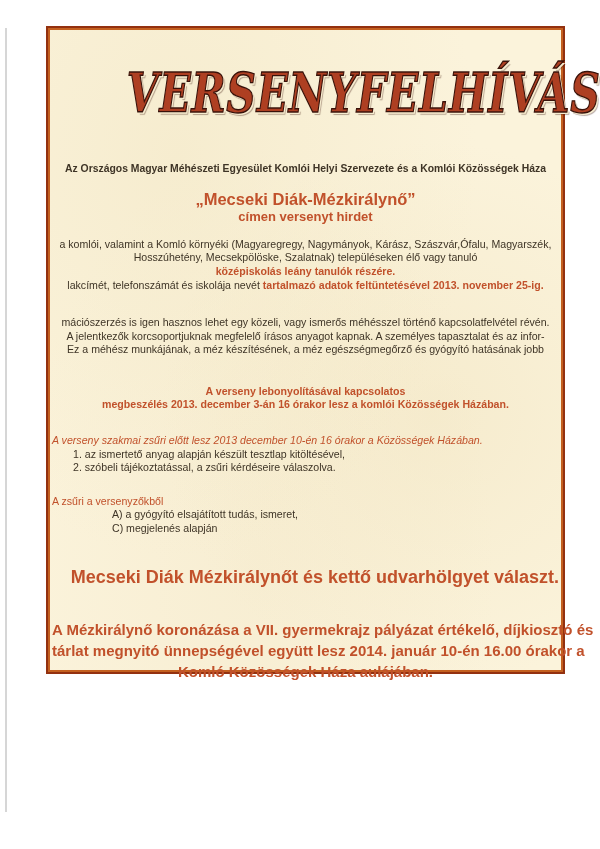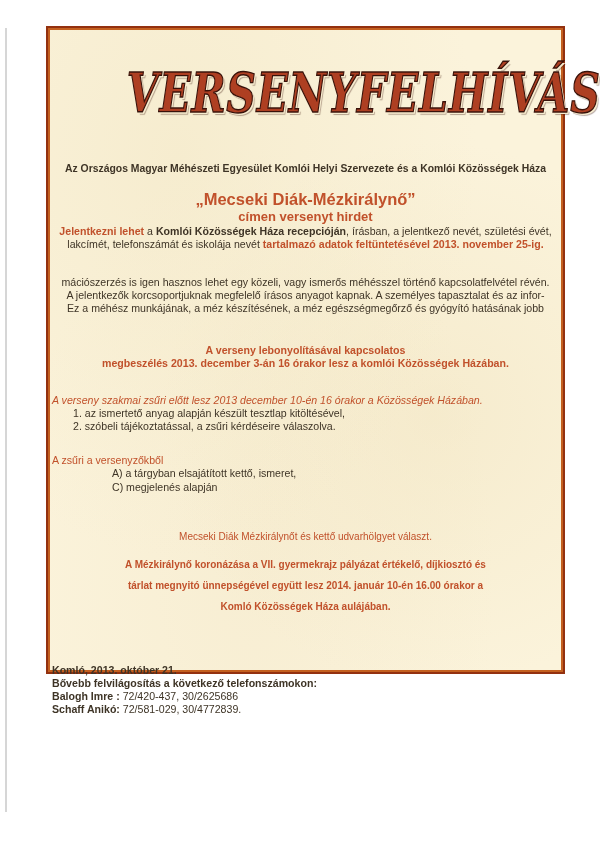--- a/index.html
+++ b/index.html
@@ -48,43 +48,47 @@
   .comp-name{margin-top:15px;text-align:center;font-weight:bold;font-size:16.5px;line-height:19px;color:#C1512B;}
   .comp-sub{margin-top:1px;text-align:center;font-weight:bold;font-size:13px;color:#C1512B;}
   .para1{margin-top:14px;}
   .para-app{margin-top:1px;}
   .para-info{margin-top:24px;}
   .meeting{margin-top:28px;font-weight:bold;}
   .jury-head{margin-top:23px;font-style:italic;}
   .jury-items{margin-left:21px;}
   .crit-head{margin-top:20px;}
   .crit-items{margin-left:60px;}
-  .selection{margin-top:36px;text-align:center;font-weight:normal;font-size:10px;color:#C1512B;}
-  .coronation{margin-top:10px;text-align:center;font-weight:bold;font-size:10px;line-height:21px;color:#C1512B;}
+  .selection{margin-top:36px;text-align:right;font-weight:bold;font-size:18px;color:#C1512B;}
+  .coronation{margin-top:35px;text-align:center;font-weight:bold;font-size:15px;line-height:21px;color:#C1512B;}
   .footer{margin-top:47px;font-size:10.6px;line-height:13.2px;}
 </style>
 </head>
 <body>
 
 <div class="scan-edge"></div>
 
 <div class="sheet">
 
   <div class="title-wrap">
     <span class="title">VERSENYFELHÍVÁS</span>
   </div>
 
   <div class="org">Az Országos Magyar Méhészeti Egyesület Komlói Helyi Szervezete és a Komlói Közösségek Háza</div>
 
   <div class="comp-name">„Mecseki Diák-Mézkirálynő”</div>
   <div class="comp-sub">címen versenyt hirdet</div>
 
+  <div class="para1 center">
+    <div class="line">a komlói, valamint a Komló környéki (Magyaregregy, Nagymányok, Kárász, Szászvár,Ófalu, Magyarszék,</div>
+    <div class="line">Hosszúhetény, Mecsekpölöske, Szalatnak) településeken élő vagy tanuló</div>
+    <div class="line accent b">középiskolás leány tanulók részére.</div>
+  </div>
 
   <div class="para-app center">
-    <div class="line"><span class="accent b">Jelentkezni lehet</span><span class="dark"> a </span><span class="dark b">Komlói Közösségek Háza recepcióján</span><span class="dark">, írásban, a jelentkező nevét, születési évét,</span></div>
     <div class="line"><span class="dark">lakcímét, telefonszámát és iskolája nevét </span><span class="accent b">tartalmazó adatok feltüntetésével 2013. november 25-ig.</span></div>
   </div>
 
   <div class="para-info center">
     <div class="line">mációszerzés is igen hasznos lehet egy közeli, vagy ismerős méhésszel történő kapcsolatfelvétel révén.</div>
     <div class="line">A jelentkezők korcsoportjuknak megfelelő írásos anyagot kapnak. A személyes tapasztalat és az infor-</div>
     <div class="line">Ez a méhész munkájának, a méz készítésének, a méz egészségmegőrző és gyógyító hatásának jobb</div>
   </div>
 
   <div class="meeting center accent">
@@ -93,32 +97,26 @@
   </div>
 
   <div class="jury-head accent line">A verseny szakmai zsűri előtt lesz 2013 december 10-én 16 órakor a Közösségek Házában.</div>
   <div class="jury-items">
     <div class="line">1. az ismertető anyag alapján készült tesztlap kitöltésével,</div>
     <div class="line">2. szóbeli tájékoztatással, a zsűri kérdéseire válaszolva.</div>
   </div>
 
   <div class="crit-head accent line">A zsűri a versenyzőkből</div>
   <div class="crit-items">
-    <div class="line">A) a tárgyban elsajátított kettő, ismeret,</div>
+    <div class="line">A) a gyógyító elsajátított tudás, ismeret,</div>
     <div class="line">C) megjelenés alapján</div>
   </div>
 
   <div class="selection">Mecseki Diák Mézkirálynőt és kettő udvarhölgyet választ.</div>
 
   <div class="coronation">
     <div class="line">A Mézkirálynő koronázása a VII. gyermekrajz pályázat értékelő, díjkiosztó és</div>
     <div class="line">tárlat megnyitó ünnepségével együtt lesz 2014. január 10-én 16.00 órakor a</div>
     <div class="line">Komló Közösségek Háza aulájában.</div>
   </div>
 
-  <div class="footer">
-    <div class="line b">Komló, 2013. október 21.</div>
-    <div class="line b">Bővebb felvilágosítás a következő telefonszámokon:</div>
-    <div class="line"><span class="b">Balogh Imre :</span><span> 72/420-437, 30/2625686</span></div>
-    <div class="line"><span class="b">Schaff Anikó:</span><span> 72/581-029, 30/4772839.</span></div>
-  </div>
 
 </div>
 
 </body></html>

